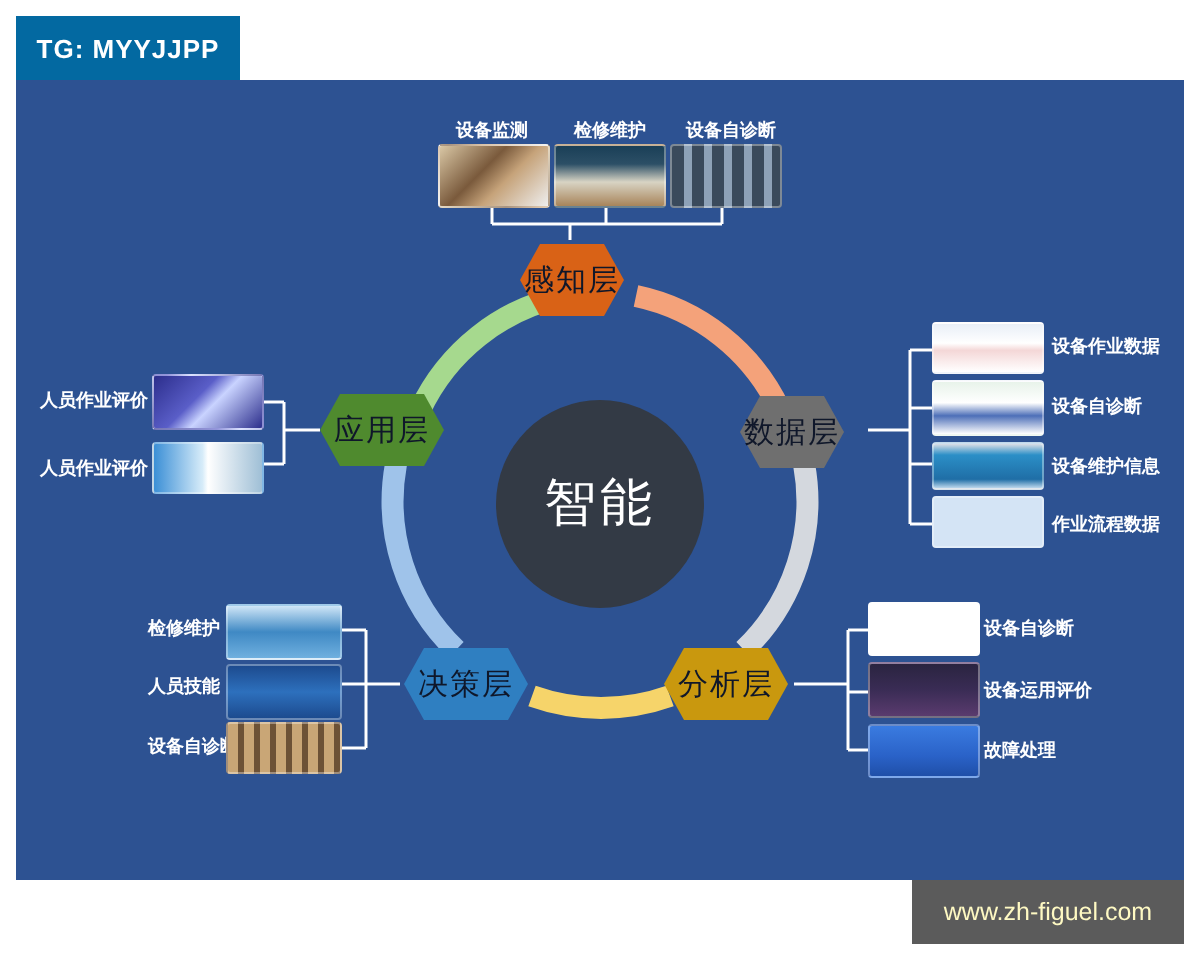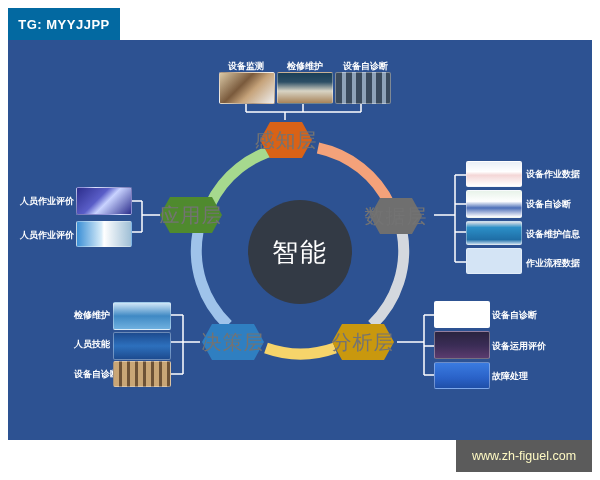--- a/index.html
+++ b/index.html
@@ -18,21 +18,21 @@
     }
     .watermark-bottom {
       position: absolute; left: 456px; top: 440px; width: 136px; height: 32px;
       background: #5b5b5b; color: #fef9c3; font-family: "Liberation Sans", sans-serif;
       font-size: 12.5px; display: flex; align-items: center; justify-content: center;
     }
 
     svg.diagram { position: absolute; left: 0; top: 0; width: 600px; height: 480px; }
 
     .hex-label {
-      position: absolute; color: #737373; font-size: 20px;
+      position: absolute; color: #0f172a; font-size: 15px;
       display: flex; align-items: center; justify-content: center;
       width: 70px; height: 34px; letter-spacing: 1px;
     }
     .center-label {
       position: absolute; left: 250px; top: 204px; width: 100px; height: 96px;
       color: #ffffff; font-size: 26px; line-height: 36px; text-align: center;
       display: flex; flex-direction: column; align-items: center; justify-content: center;
       font-weight: 500; letter-spacing: 2px;
     }
 

